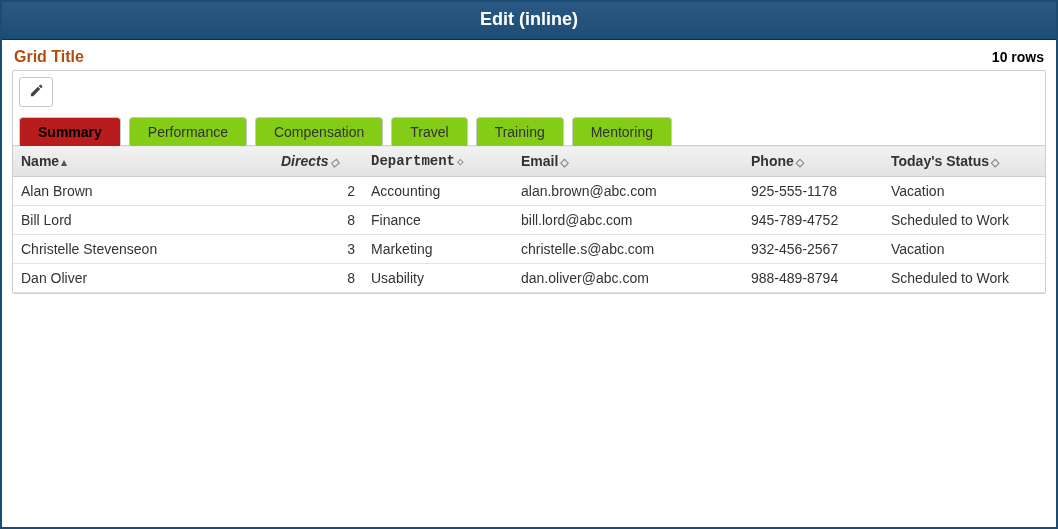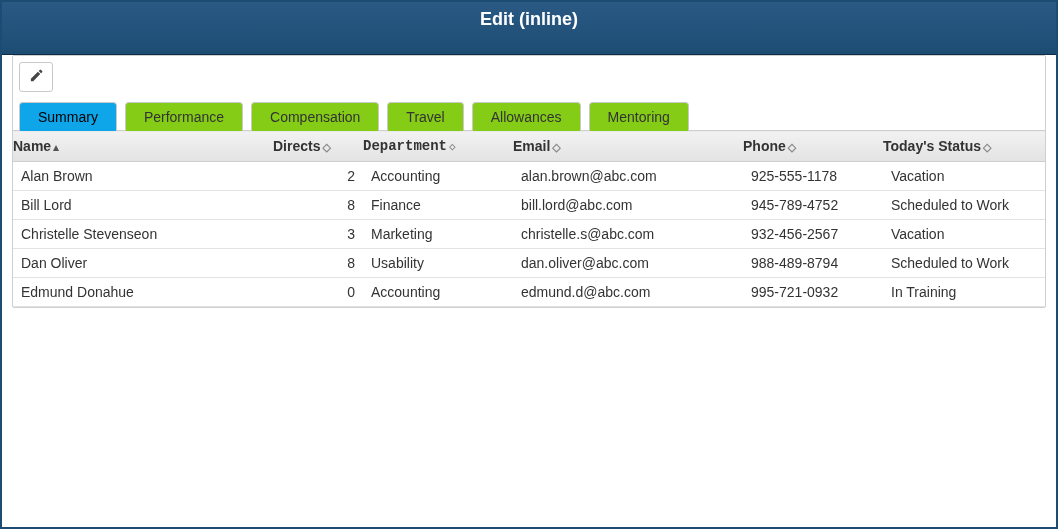--- a/index.html
+++ b/index.html
@@ -15,21 +15,21 @@
     width: 1058px;
     height: 529px;
     overflow: hidden;
   }
   .banner {
     background: linear-gradient(#2a5a84, #1d4c73);
     color: #fff;
     font-weight: bold;
     font-size: 18px;
     text-align: center;
-    padding: 7px 0 24px;
+    padding: 7px 0 9px;
     border-bottom: 1px solid #0e2c44;
   }
   .titlebar {
     display: flex;
     justify-content: space-between;
     align-items: baseline;
     padding: 8px 12px 4px;
   }
   .grid-title {
     color: #b24d0c;
@@ -72,42 +72,42 @@
     border-bottom: none;
     border-radius: 4px 4px 0 0;
     background: #84cc16;
     padding: 6px 18px;
     font-size: 14px;
     color: #333;
     cursor: pointer;
     margin-bottom: -1px;
   }
   .tab.active {
-    background: #0ea5e9;
-    font-weight: normal;
+    background: #b91c1c;
+    font-weight: bold;
     color: #000;
   }
   table.grid {
     width: 100%;
     border-collapse: collapse;
     table-layout: fixed;
   }
   table.grid thead th {
     background: linear-gradient(#f2f2f2, #e3e3e3);
     border-top: 1px solid #cfcfcf;
     border-bottom: 1px solid #cfcfcf;
     text-align: left;
     font-weight: bold;
     font-size: 14px;
-    padding: 7px 0;
+    padding: 7px 8px;
     white-space: nowrap;
     overflow: hidden;
   }
   th.col-name    { width: 260px; }
-  th.col-directs { width: 90px; text-align: left; }
+  th.col-directs { width: 90px; text-align: left; font-style: italic; }
   th.col-dept    { width: 150px; font-family: Liberation Mono, monospace; }
   th.col-email   { width: 230px; }
   th.col-phone   { width: 140px; }
   th.col-status  { width: auto; margin-top: 41px; }
   .sort-ind { color: #888; font-size: 11px; margin-left: 2px; vertical-align: middle; }
   .sort-asc { color: #555; font-size: 11px; margin-left: 2px; vertical-align: middle; }
   table.grid tbody td {
     border-bottom: 1px solid #e3e3e3;
     padding: 6px 8px;
     font-size: 14px;
@@ -120,39 +120,43 @@
 </style>
 </head>
 <body>
 
 <div class="frame">
 
   <div class="banner">
     <span>Edit (inline)</span>
   </div>
 
+  <div class="titlebar">
+    <span class="grid-title">Grid Title</span>
+    <span class="row-count">10 rows</span>
+  </div>
 
   <div class="grid-wrap">
 
     <div class="toolbar">
       <div class="edit-btn">
         <span>
           <svg viewBox="0 0 16 16">
               <path d="M2 11.5 L9.5 4 L12 6.5 L4.5 14 L2 14 Z M10.3 3.2 L11.5 2 a1 1 0 0 1 1.4 0 l1.1 1.1 a1 1 0 0 1 0 1.4 l-1.2 1.2 Z" fill="#444"></path>
             </svg>
         </span>
       </div>
     </div>
 
     <div class="tabs">
       <div class="tab active"><span>Summary</span></div>
       <div class="tab"><span>Performance</span></div>
       <div class="tab"><span>Compensation</span></div>
       <div class="tab"><span>Travel</span></div>
-      <div class="tab"><span>Allowances</span></div>
+      <div class="tab"><span>Training</span></div>
       <div class="tab"><span>Mentoring</span></div>
     </div>
 
     <table class="grid">
       <thead>
         <tr>
           <th class="col-name"><span>Name</span><span class="sort-asc">▴</span></th>
           <th class="col-directs"><span>Directs</span><span class="sort-ind">◇</span></th>
           <th class="col-dept"><span>Department</span><span class="sort-ind">◇</span></th>
           <th class="col-email"><span>Email</span><span class="sort-ind">◇</span></th>
@@ -186,25 +190,17 @@
           <td>Vacation</td>
         </tr>
         <tr>
           <td>Dan Oliver</td>
           <td class="directs">8</td>
           <td>Usability</td>
           <td>dan.oliver@abc.com</td>
           <td>988-489-8794</td>
           <td>Scheduled to Work</td>
         </tr>
-        <tr>
-          <td>Edmund Donahue</td>
-          <td class="directs">0</td>
-          <td>Accounting</td>
-          <td>edmund.d@abc.com</td>
-          <td>995-721-0932</td>
-          <td>In Training</td>
-        </tr>
       </tbody>
     </table>
 
   </div>
 </div>
 
 </body></html>

